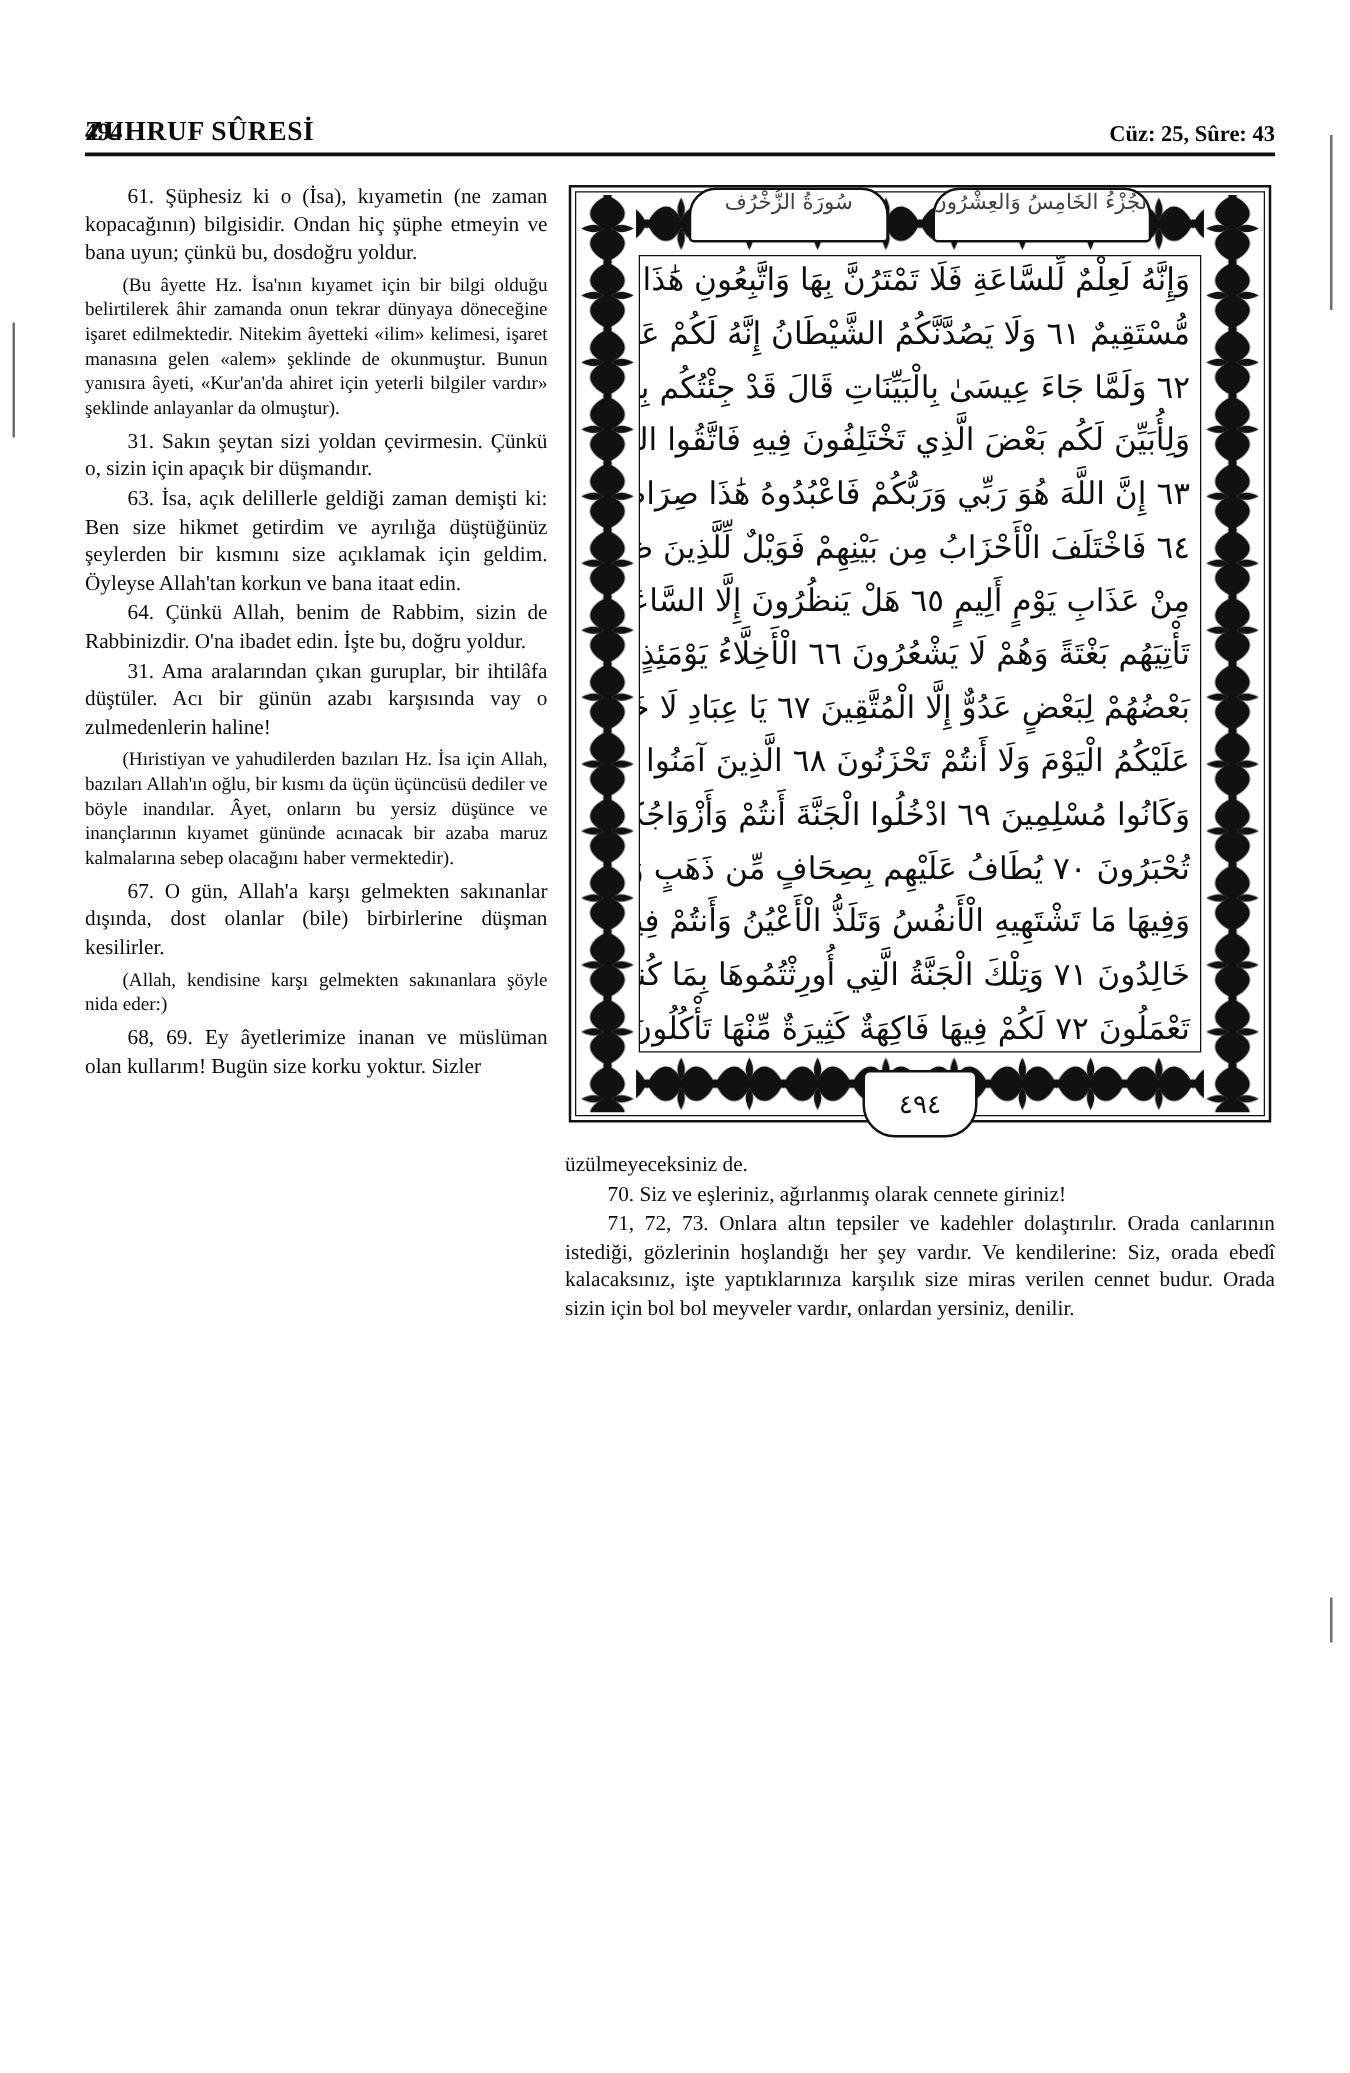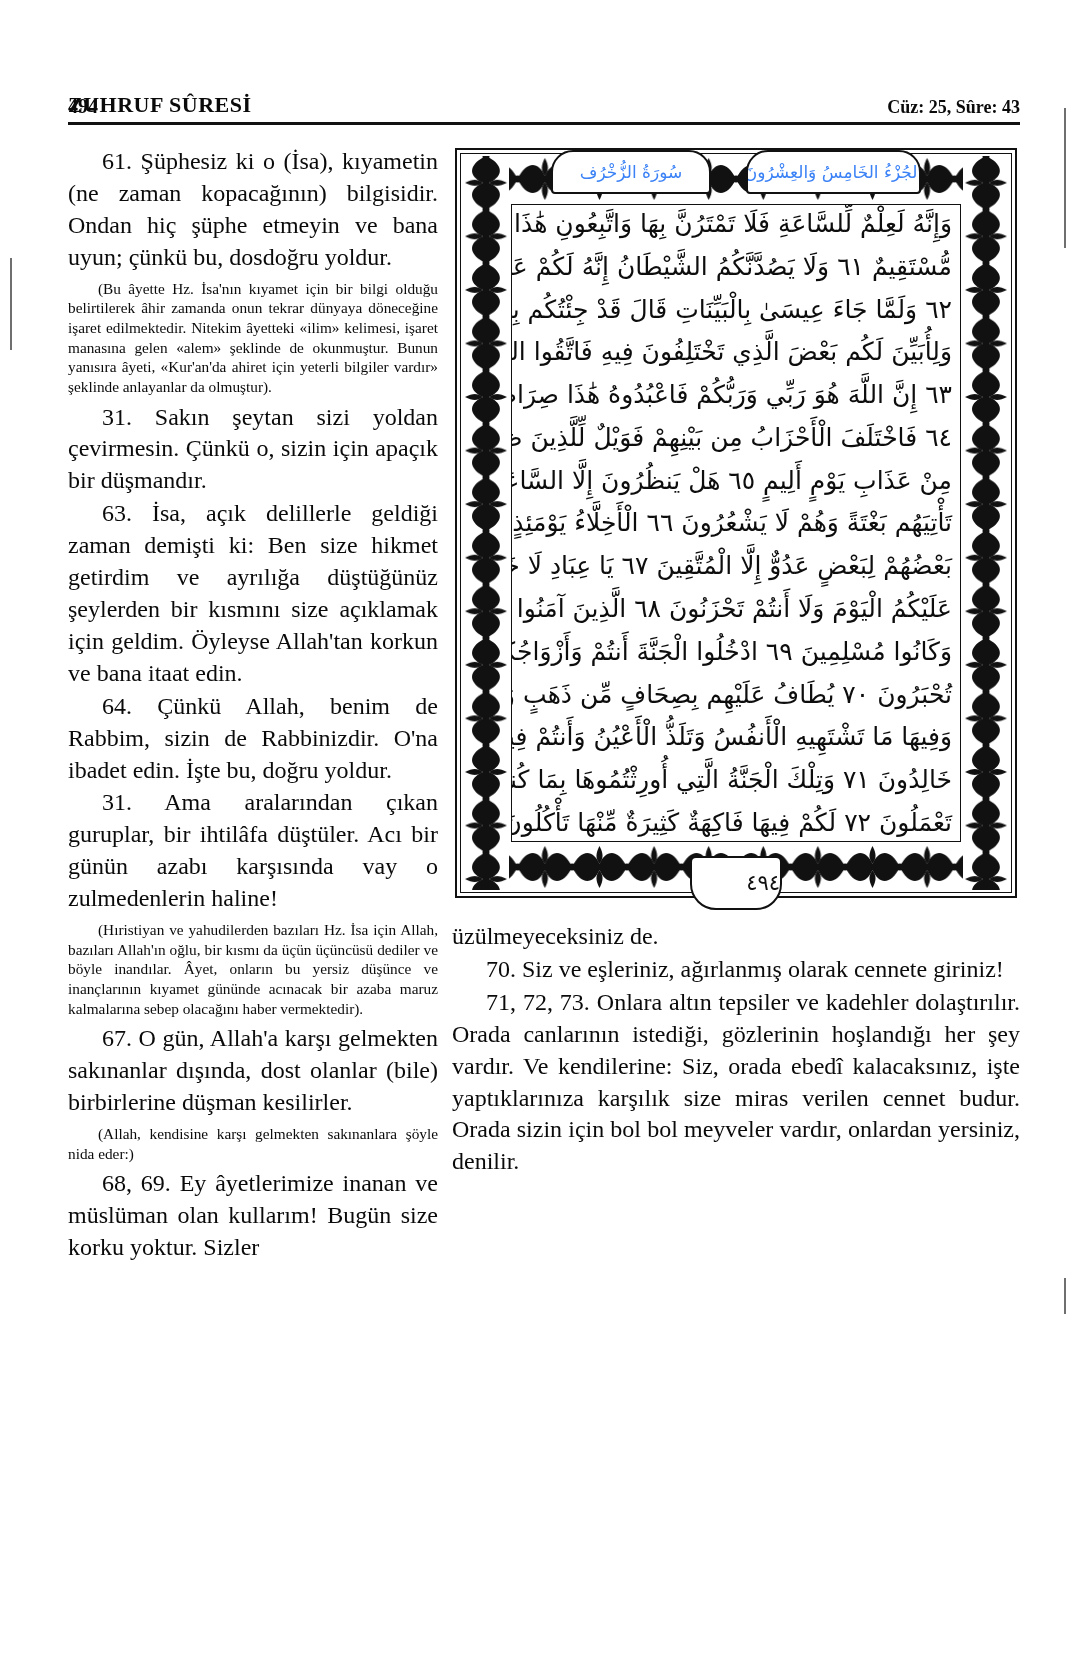--- a/index.html
+++ b/index.html
@@ -85,21 +85,21 @@
     width: 568px;
   }
 
   p {
     margin: 0;
     text-align: justify;
     text-justify: inter-word;
   }
 
   .verse {
-    font-size: 24px;
+    font-size: 17px;
     line-height: 1.33;
     text-indent: 34px;
     margin-bottom: 1px;
     hyphens: none;
   }
   .verse.no-indent { text-indent: 0; }
 
   .commentary {
     font-size: 15.3px;
     line-height: 1.285;
@@ -177,47 +177,46 @@
 
   
   .cartouche {
     position: absolute;
     top: 2px;
     height: 44px;
     background: #fff;
     border: 2px solid #111;
     border-radius: 22px 22px 4px 4px;
     display: flex;
-    align-items: center;
     justify-content: center;
     box-sizing: border-box;
     direction: rtl;
     font-family: "DejaVu Sans", "Liberation Sans", sans-serif;
     font-size: 17px;
-    color: #3b82f6;
+    color: #404040;
     white-space: nowrap;
     overflow: hidden;
   }
   .cartouche-juz   { right: 96px; width: 175px; }
   .cartouche-surah { left: 96px;  width: 160px; }
 
   
   .folio-cartouche {
     position: absolute;
     left: 50%;
     transform: translateX(-50%);
     bottom: -12px;
     width: 92px;
     height: 54px;
     background: #fff;
     border: 2px solid #111;
     border-radius: 6px 6px 26px 26px;
     display: flex;
     align-items: center;
-    justify-content: flex-end;
+    justify-content: center;
     box-sizing: border-box;
     font-family: "DejaVu Sans", "Liberation Sans", sans-serif;
     font-size: 21px;
     color: #111;
     z-index: 5;
   }
 </style>
 </head>
 <body>
 

